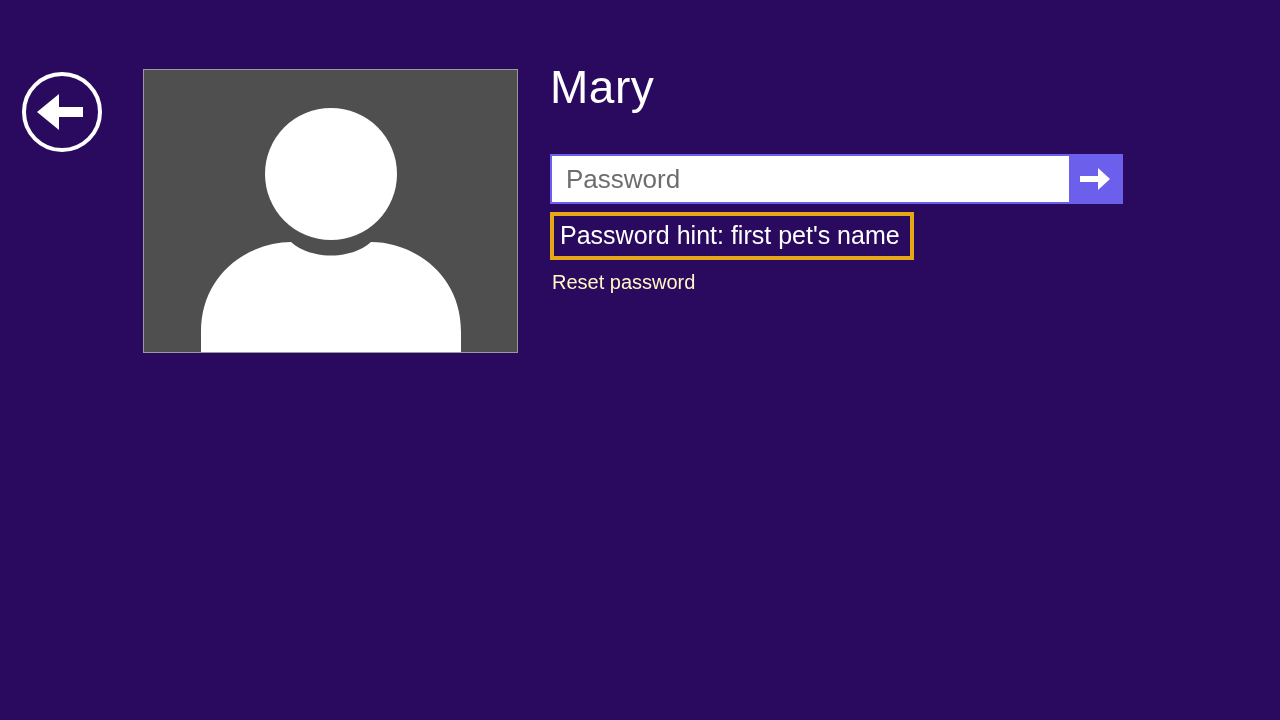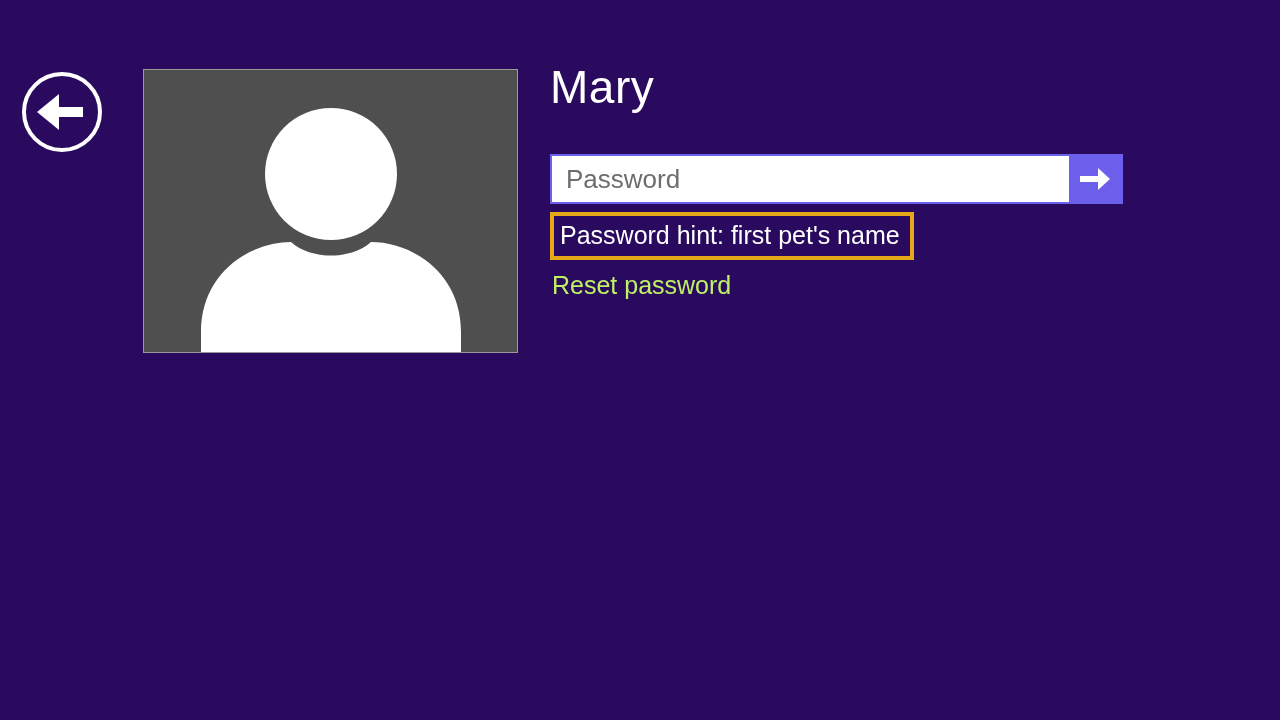--- a/index.html
+++ b/index.html
@@ -114,22 +114,22 @@
       border: 4px solid #e6a817;
       font-size: 25px;
       font-weight: 400;
       line-height: 1.05;
       text-align: right;
     }
     .reset-link {
       display: block;
       margin-top: 11px;
       margin-left: 2px;
-      font-size: 25px;
-      color: #bef264;
+      font-size: 20px;
+      color: #fef9c3;
       cursor: pointer;
       font-weight: 400;
     }
   </style>
 </head>
 <body>
 
 <div class="screen">
 
   <div class="back-btn">

